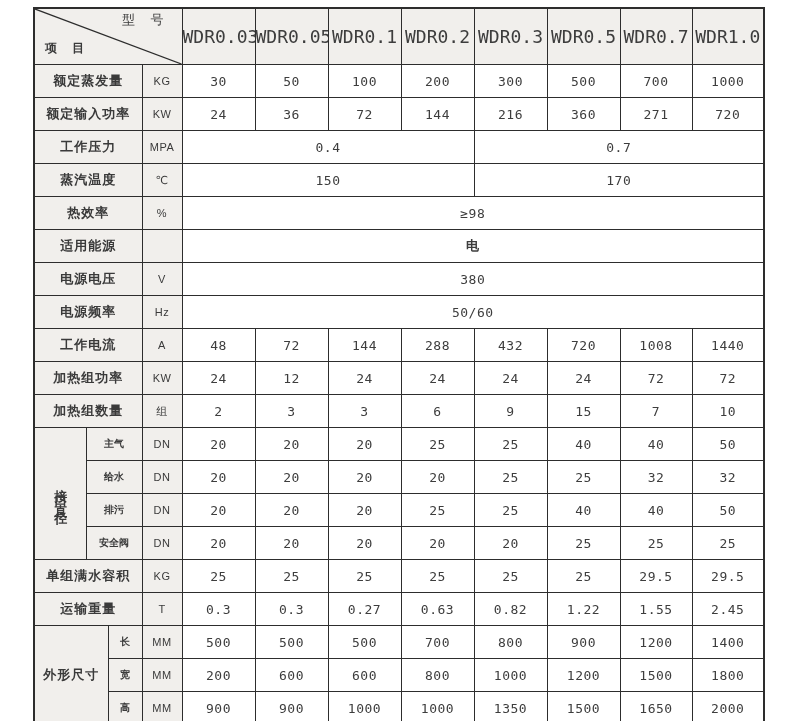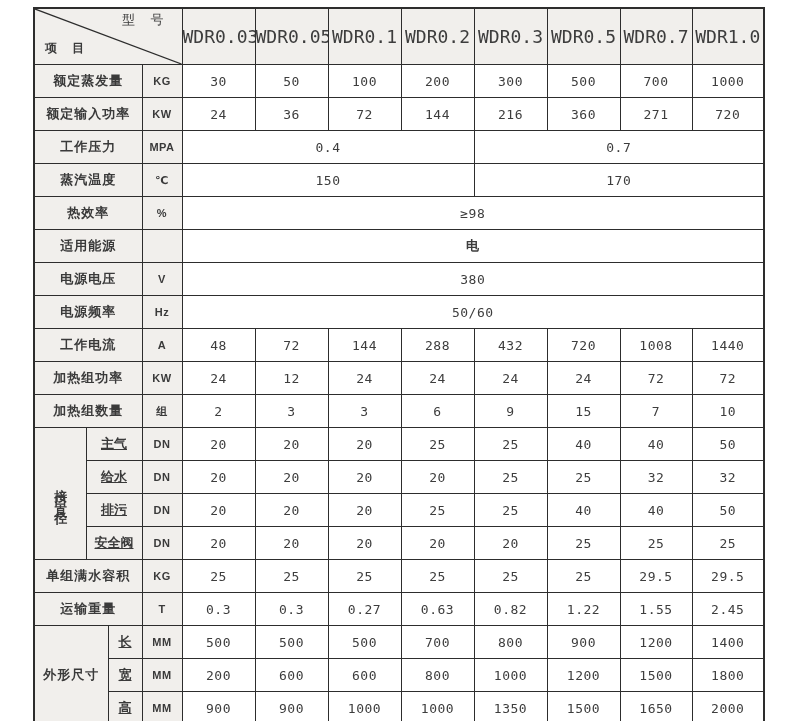--- a/index.html
+++ b/index.html
@@ -10,35 +10,35 @@
     border:2px solid #2d2d2d;
   }
   td{
     border:1px solid #2d2d2d;
     height:32px;padding:0;
     text-align:center;vertical-align:middle;
     color:#3a3a3a;overflow:hidden;
   }
   td.hd{background:#f1efec;}
   td.lab{font-weight:bold;font-size:13px;letter-spacing:1px;}
-  td.unit{font-size:11px;font-weight:bold;letter-spacing:0.5px;}
+  td.unit{font-size:11px;font-weight:normal;letter-spacing:0.5px;}
   td.val{font-family:"DejaVu Sans Mono","Liberation Mono",monospace;font-size:13px;letter-spacing:0.5px;color:#3d3d3d;}
   td.model{font-family:"DejaVu Sans Mono","Liberation Mono",monospace;font-size:18px;color:#3d3d3d;}
   td.bold{font-weight:bold;font-family:"Liberation Sans","DejaVu Sans",sans-serif;font-size:13px;}
   tr.hrow td{height:55px;}
   td.corner{position:relative;padding:0;}
   .corner-top{position:absolute;top:2px;right:12px;font-weight:normal;font-size:13px;letter-spacing:6px;white-space:pre;}
   .corner-bottom{position:absolute;bottom:7px;left:10px;font-weight:bold;font-size:12px;letter-spacing:6px;white-space:pre;text-align:center;}
   .corner svg{position:absolute;left:0;top:0;width:100%;height:100%;display:block;}
   td.vlab{
     writing-mode:vertical-rl;text-orientation:upright;
     font-weight:bold;font-size:13px;letter-spacing:8px;
     padding:6px 0;
   }
-  td.sub{font-weight:bold;font-size:13px;letter-spacing:0;text-decoration:underline;}
+  td.sub{font-weight:bold;font-size:10px;letter-spacing:0;}
 </style>
 </head>
 <body>
 
 <table class="spec">
   <colgroup>
     <col style="width:52px">
       <col style="width:22px">
       <col style="width:34px">
       <col style="width:40px">

